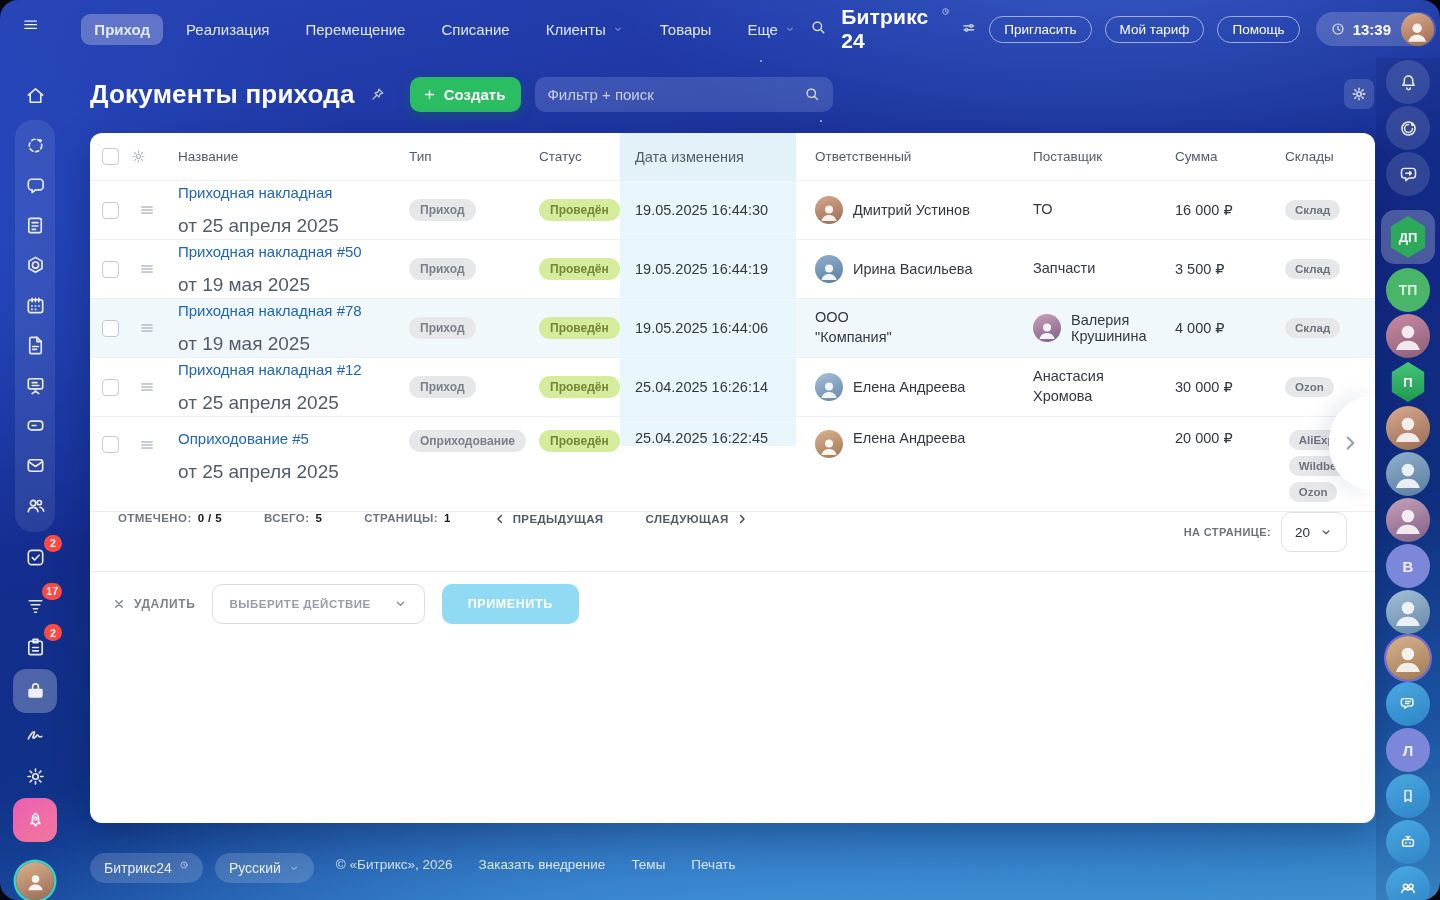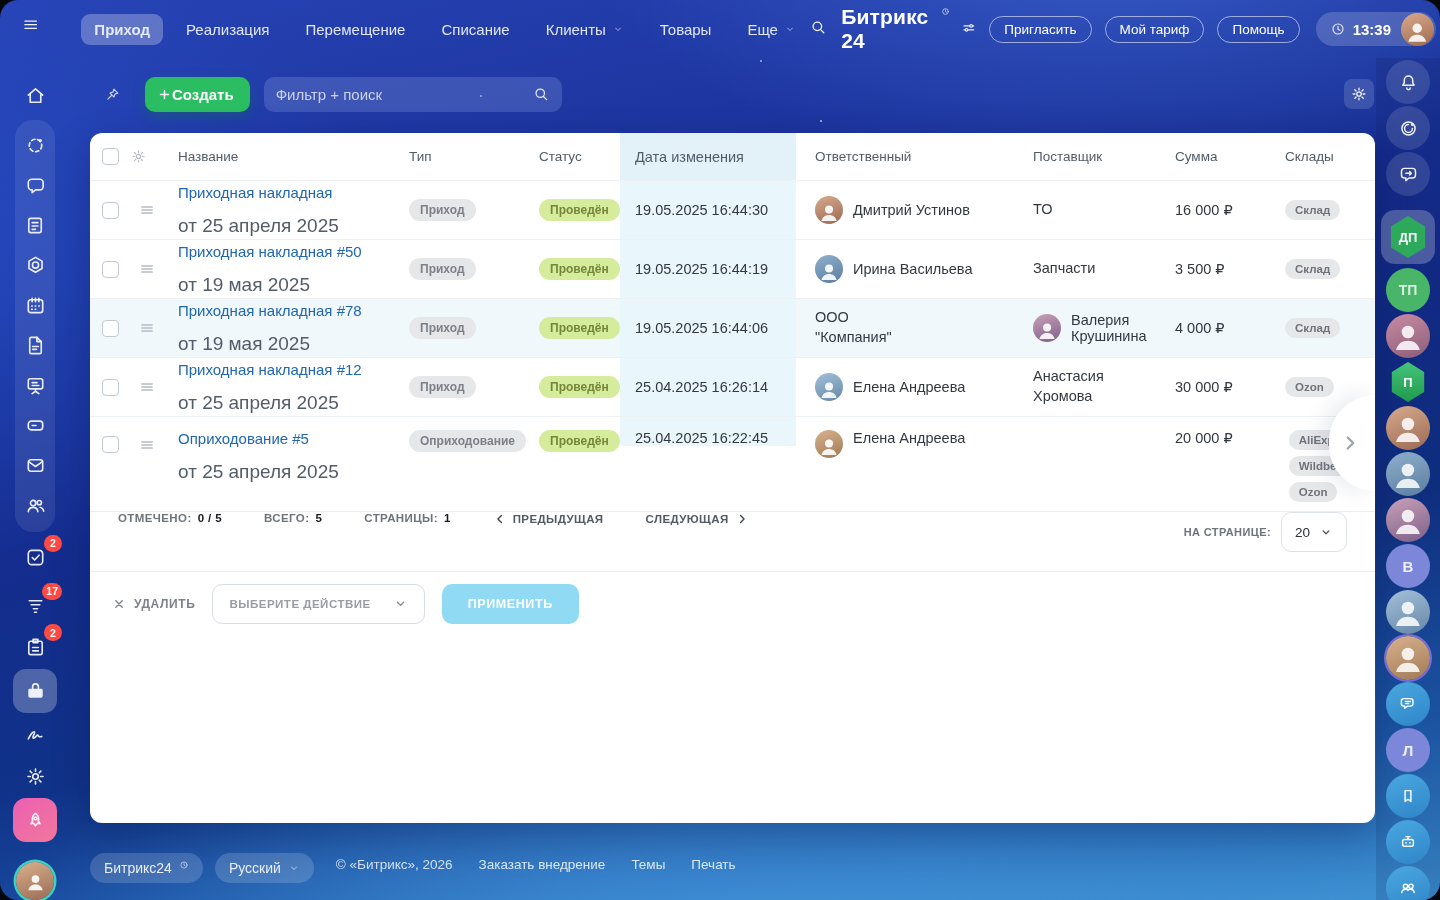--- a/index.html
+++ b/index.html
@@ -84,21 +84,21 @@
   .rr-ring{ box-shadow:0 0 0 2px #7b6bd8; }
   .robot-face{ width:26px; height:26px; }
 
   
   .content{ position:absolute; left:0; right:0; top:58px; z-index:10; }
   .page-head{ position:absolute; left:90px; top:18px; right:66px; height:36px;
     display:flex; align-items:center; color:#fff; }
   .page-title{ font-size:26px; font-weight:700; letter-spacing:.2px; }
   .pin{ width:17px; height:17px; margin-left:14px; opacity:.75; cursor:pointer; }
   .create-btn{ margin-left:24px; height:35px; padding:0 16px 0 12px; border-radius:10px;
-    background:#2bbd62; display:flex; align-items:center; font-size:15px; font-weight:600;
+    background:#2bbd62; display:flex; align-items:center; gap:7px; font-size:15px; font-weight:600;
     color:#fff; cursor:pointer; box-shadow:0 4px 12px rgba(20,120,60,.35); }
   .create-btn svg{ width:15px; height:15px; stroke-width:2.2; }
   .filter-box{ margin-left:14px; width:298px; height:35px; border-radius:10px;
     background:rgba(205,225,255,.17); display:flex; align-items:center; padding:0 12px; }
   .filter-box input{ flex:1; background:transparent; border:none; outline:none;
     font-size:15px; color:#fff; font-family:inherit; }
   .filter-box input::placeholder{ color:rgba(255,255,255,.72); }
   .filter-box svg{ width:18px; height:18px; color:rgba(255,255,255,.85); }
   .head-gear{ margin-left:auto; width:30px; height:30px; border-radius:8px;
     background:rgba(255,255,255,.14); display:flex; align-items:center; justify-content:center; cursor:pointer; }
@@ -481,20 +481,21 @@
         <svg viewBox="0 0 24 24" class="ic ">
           <circle cx="9" cy="10" r="2.6"></circle>
           <circle cx="15.5" cy="10" r="2.6"></circle>
           <path d="M4.5 17.5c.4-2.6 2.3-4 4.5-4 1.2 0 2.3.4 3 1.1.7-.7 1.8-1.1 3-1.1 2.2 0 4.1 1.4 4.5 4"></path>
         </svg>
       </div>
     </div>
 
   <div class="content">
     <div class="page-head">
+      <span class="page-title">Документы прихода</span>
       <span class="pin">
           <svg viewBox="0 0 24 24" class="ic ">
             <path d="M14 4.5l5.5 5.5-3.8 1.1-1.7 4.4-2.7-2.7-5.8 5.7 5.7-5.8-2.7-2.7 4.4-1.7z"></path>
           </svg>
         </span>
       <span class="create-btn">
         <span class="plus">
             <svg viewBox="0 0 24 24" class="ic ">
               <path d="M12 5.5v13M5.5 12h13"></path>
             </svg>

